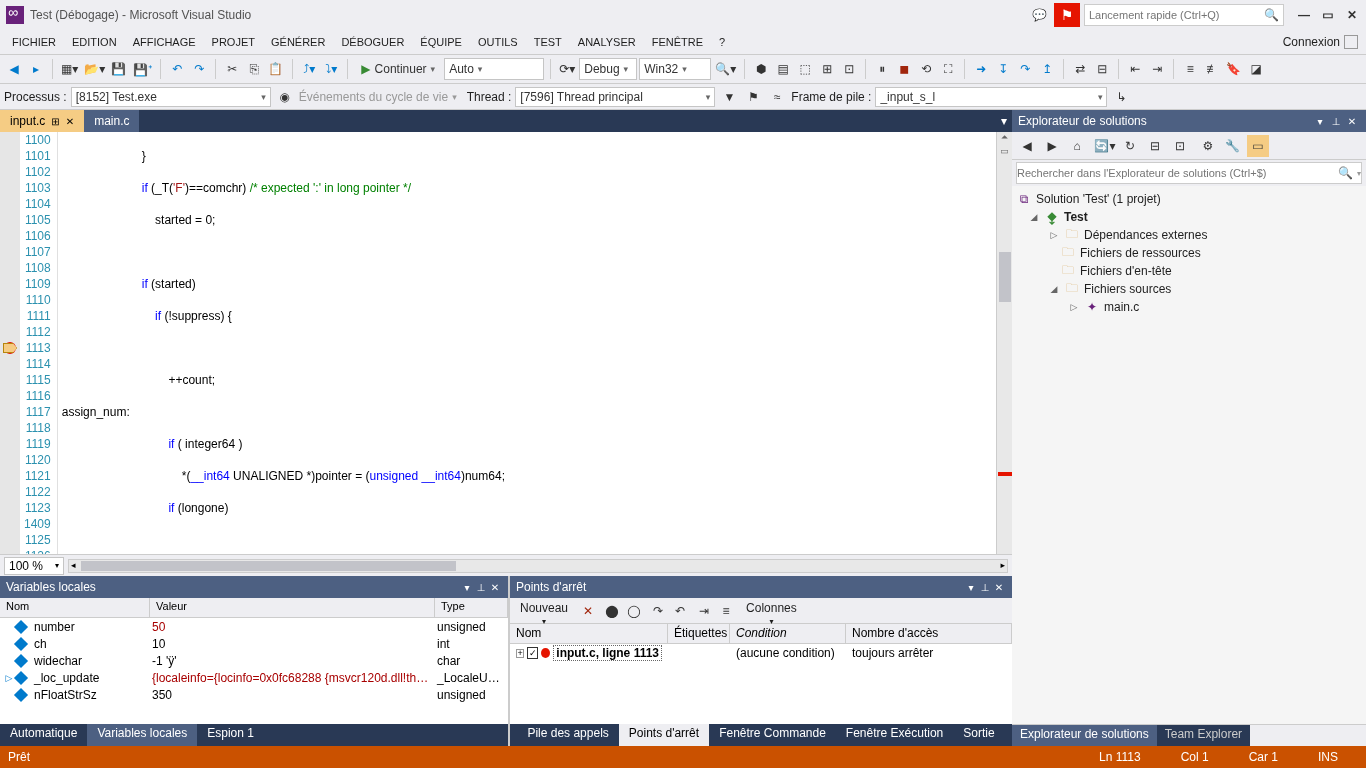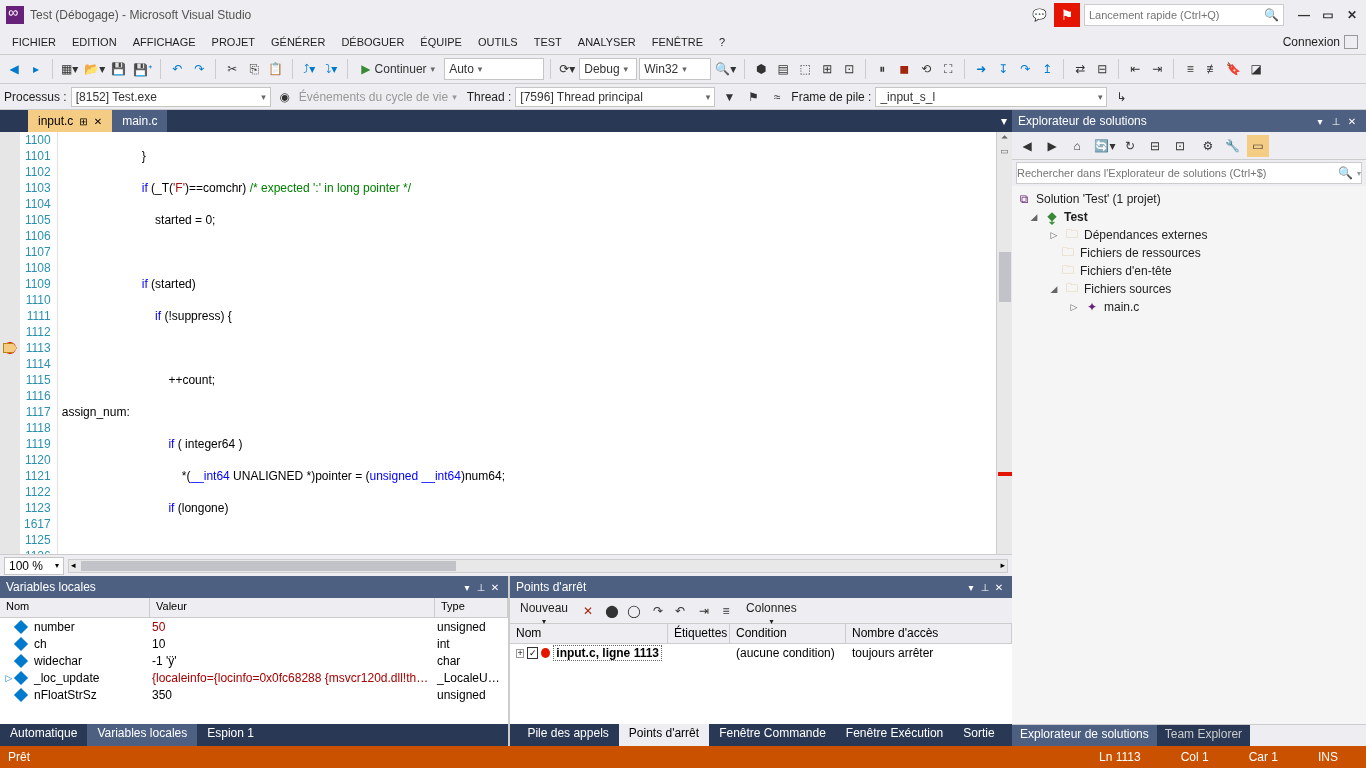--- a/index.html
+++ b/index.html
@@ -25,21 +25,21 @@
 .tbtn.blue { color:#007acc; }
 .tbtn.red { color:#a1260d; }
 .cont-btn { height:22px; display:flex; align-items:center; border:1px solid transparent; padding:0 6px; color:#333; gap:4px; }
 .cont-btn .tri { color:#388a34; }
 .dd { height:22px; border:1px solid #c5c5c5; background:#fff; display:flex; align-items:center; padding:0 4px; color:#333; position:relative; }
 .dd .arr { margin-left:4px; color:#666; font-size:9px; }
 .debugbar { height:26px; background:#eeeef2; border-bottom:1px solid #ccc; display:flex; align-items:center; padding:0 4px; gap:4px; font-size:11px; color:#1e1e1e; }
 .debugbar .dd { height:20px; font-size:11px; }
 .main-area { flex:1; display:flex; overflow:hidden; }
 .editor-col { flex:1; display:flex; flex-direction:column; overflow:hidden; background:#293955; }
-.tabstrip { height:22px; background:#293955; display:flex; align-items:flex-end;margin-left:28px; }
+.tabstrip { height:22px; background:#293955; display:flex; align-items:flex-end; }
 .tab { height:22px; padding:0 10px; display:flex; align-items:center; color:#fff; gap:6px; font-size:12px; }
 .tab.active { background:#f5cc84; color:#000; }
 .tab.inactive { background:#4d6082; }
 .tab .pin { font-size:10px; }
 .tab .close { font-size:10px; }
 .editor-body { flex:1; display:flex; background:#fff; overflow:hidden; }
 .breakpoint-gutter { width:20px; background:#e6e6e6; }
 .bp-row { height:16px; display:flex; align-items:center; justify-content:center; }
 .bp-dot { width:12px; height:12px; border-radius:50%; background:#e51400; }
 .bp-arrow { width:14px; height:10px; background:#f5cc84; border:1px solid #b8860b; clip-path:polygon(0 0,70% 0,100% 50%,70% 100%,0 100%); }
@@ -296,21 +296,21 @@
           <div>1114</div>
           <div>1115</div>
           <div>1116</div>
           <div>1117</div>
           <div>1118</div>
           <div>1119</div>
           <div>1120</div>
           <div>1121</div>
           <div>1122</div>
           <div>1123</div>
-          <div>1617</div>
+          <div>1409</div>
           <div>1125</div>
           <div>1126</div>
       </div>
       <div class="code-area">
 <div class="code-line">                        }</div>
 <div class="code-line">                        <span class="kw">if</span> (_T(<span class="str">'F'</span>)==comchr) <span class="cm">/* expected ':' in long pointer */</span></div>
 <div class="code-line">                            started = 0;</div>
 <div class="code-line"></div>
 <div class="code-line">                        <span class="kw">if</span> (started)</div>
 <div class="code-line">                            <span class="kw">if</span> (!suppress) {</div>
@@ -440,21 +440,21 @@
           <div class="sep"></div>
           <div class="nbtn">
               <span>Colonnes</span>
               <span style="font-size:8px;">▾</span>
             </div>
         </div>
         <div class="bkp-grid">
           <div class="bkp-head">
             <div class="c" style="width:158px;">Nom</div>
             <div class="c" style="width:62px;">Étiquettes</div>
-            <div class="c" style="width:116px;">Condition</div>
+            <div class="c" style="width:116px;font-style:italic;">Condition</div>
             <div class="c" style="flex:1;">Nombre d'accès</div>
           </div>
           <div class="bkp-row">
             <div class="c" style="width:158px;display:flex;align-items:center;gap:3px;">
               <span style="font-size:9px;border:1px solid #999;width:9px;height:9px;line-height:7px;text-align:center;">+</span>
               <span class="cb checked"></span>
               <span style="width:10px;height:10px;border-radius:50%;background:#e51400;"></span>
               <b style="border:1px dotted #666;padding:0 2px;">input.c, ligne 1113</b>
             </div>
             <div class="c" style="width:62px;"></div>

